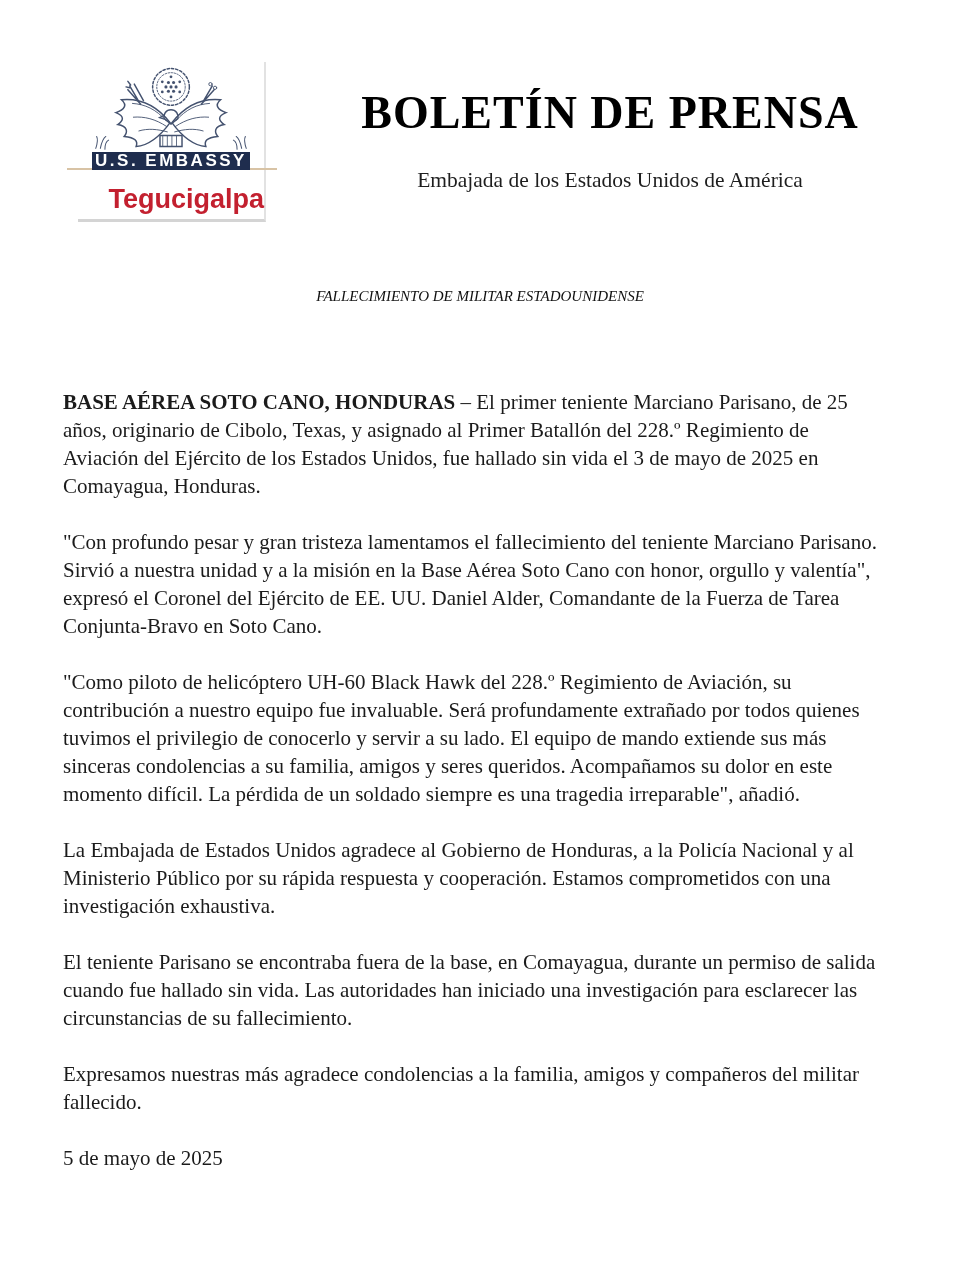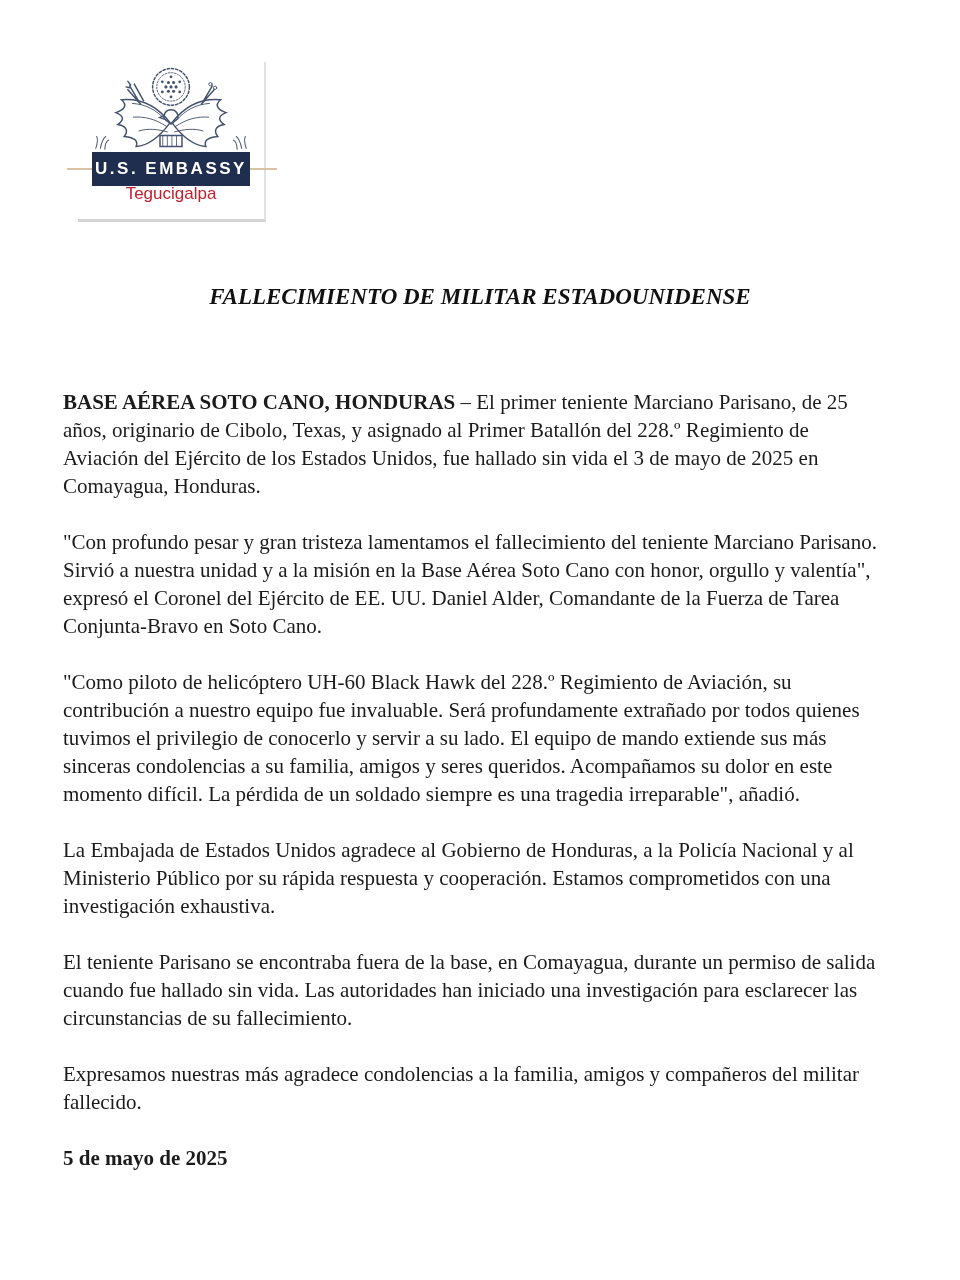--- a/index.html
+++ b/index.html
@@ -22,55 +22,55 @@
     border-right:2px solid #e2e2e2;border-bottom:3px solid #d4d4d4;
   }
   .letterhead-rule{
     position:absolute;top:106px;left:-11px;width:210px;height:2px;
     background:var(--rule-tan);z-index:1;
   }
   .emblem{
     position:absolute;top:1px;left:50%;transform:translateX(-50%);z-index:2;
   }
   .band{
-    position:absolute;top:90px;left:14px;width:158px;height:34px;
+    position:absolute;top:90px;left:14px;width:158px;height:18px;
     background:var(--band-navy);color:#ffffff;z-index:3;
     display:flex;align-items:center;justify-content:center;
     font-family:"Liberation Sans", sans-serif;font-weight:bold;
     font-size:17px;letter-spacing:2.5px;white-space:nowrap;
   }
   .city{
-    position:absolute;top:122px;left:0;width:100%;text-align:center;z-index:3;
+    position:absolute;top:122px;left:0;width:100%;text-align:right;z-index:3;
     color:var(--city-red);font-family:"Liberation Sans", sans-serif;
-    font-weight:normal;font-size:17px;
+    font-weight:bold;font-size:27px;
   }
 
   
   .title-block{
     position:absolute;left:290px;top:90px;width:640px;text-align:center;
   }
   .main-title{
     font-size:46px;font-weight:bold;letter-spacing:1px;line-height:1;color:#000000;
   }
   .subtitle{
     margin-top:32px;font-size:21.5px;color:#1e1e1e;
   }
 
   
   .headline{
     position:absolute;left:0;top:282px;width:960px;text-align:center;
-    font-size:23px;line-height:29px;font-weight:bold;font-style:italic;color:#111111;
+    font-size:15px;line-height:29px;font-weight:normal;font-style:italic;color:#111111;
   }
   .content{
     position:absolute;left:63px;top:388px;width:833px;
     font-size:21px;line-height:28px;text-align:left;
   }
   .content p{margin:0 16px 28px 0;}
   .dateline{font-weight:bold;}
-  .doc-date{margin-top:56px;font-weight:bold;}
+  .doc-date{margin-top:56px;}
 </style>
 </head>
 <body>
 
 <div class="page">
 
   <div class="logo">
     <div class="letterhead-rule"></div>
 
     <svg class="emblem" width="156" height="90" viewBox="0 0 170 96" aria-hidden="true">
@@ -121,20 +121,24 @@
           <circle cx="94.5" cy="19.5" r="1.5"></circle>
       </g>
     </svg>
 
     <div class="band">
       <span>U.S. EMBASSY</span>
     </div>
     <div class="city">Tegucigalpa</div>
   </div>
 
+  <div class="title-block">
+    <h1 class="main-title">BOLETÍN DE PRENSA</h1>
+    <div class="subtitle">Embajada de los Estados Unidos de América</div>
+  </div>
 
   <h2 class="headline">
     <span>FALLECIMIENTO DE MILITAR ESTADOUNIDENSE</span><br>
   </h2>
 
   <main class="content">
     <p><span class="dateline">BASE AÉREA SOTO CANO, HONDURAS</span><span> – El primer teniente Marciano Parisano, de 25 años, originario de Cibolo, Texas, y asignado al Primer Batallón del 228.º Regimiento de Aviación del Ejército de los Estados Unidos, fue hallado sin vida el 3 de mayo de 2025 en Comayagua, Honduras.</span></p>
     <p>"Con profundo pesar y gran tristeza lamentamos el fallecimiento del teniente Marciano Parisano. Sirvió a nuestra unidad y a la misión en la Base Aérea Soto Cano con honor, orgullo y valentía", expresó el Coronel del Ejército de EE. UU. Daniel Alder, Comandante de la Fuerza de Tarea Conjunta-Bravo en Soto Cano.</p>
     <p>"Como piloto de helicóptero UH-60 Black Hawk del 228.º Regimiento de Aviación, su contribución a nuestro equipo fue invaluable. Será profundamente extrañado por todos quienes tuvimos el privilegio de conocerlo y servir a su lado. El equipo de mando extiende sus más sinceras condolencias a su familia, amigos y seres queridos. Acompañamos su dolor en este momento difícil. La pérdida de un soldado siempre es una tragedia irreparable", añadió.</p>
     <p>La Embajada de Estados Unidos agradece al Gobierno de Honduras, a la Policía Nacional y al Ministerio Público por su rápida respuesta y cooperación. Estamos comprometidos con una investigación exhaustiva.</p>

